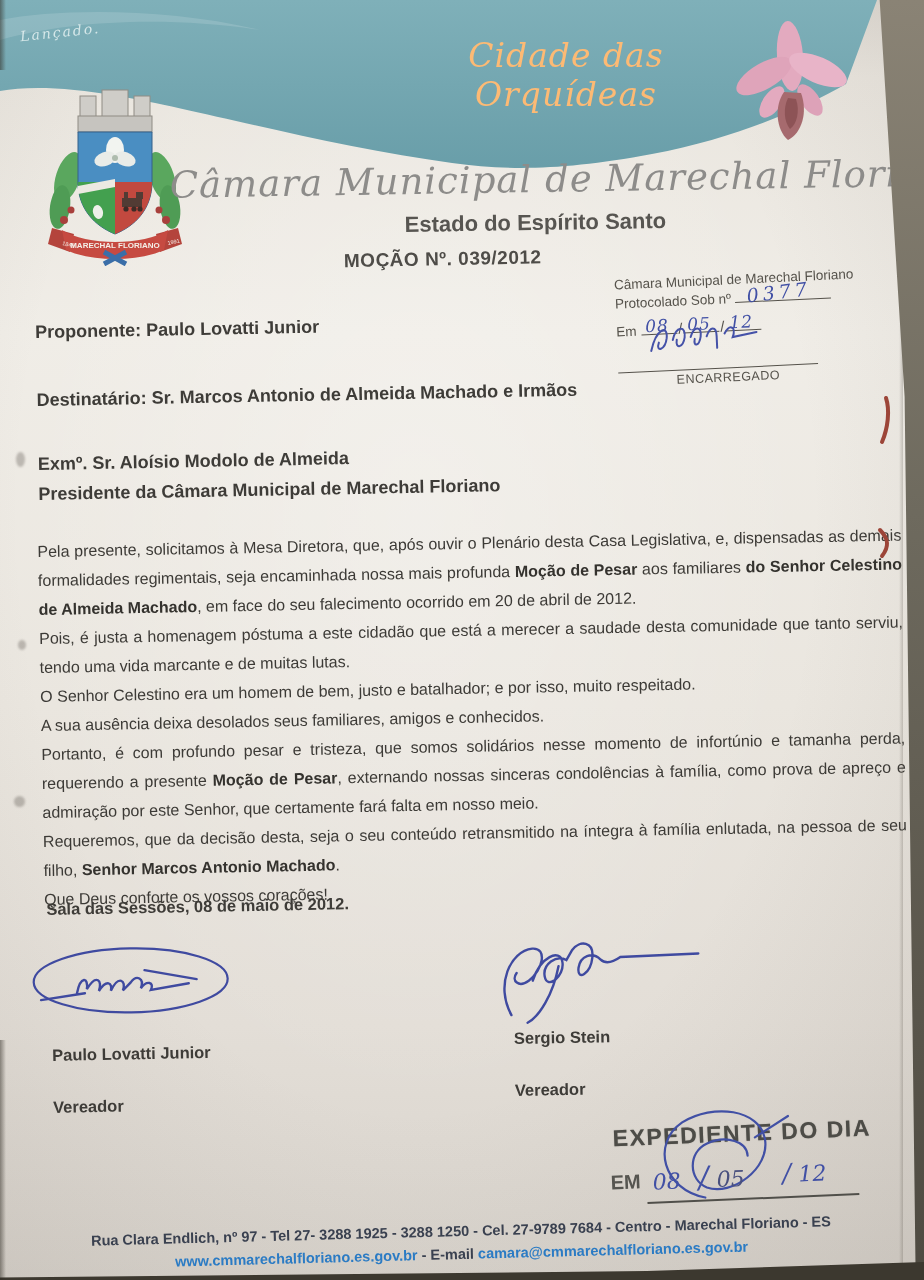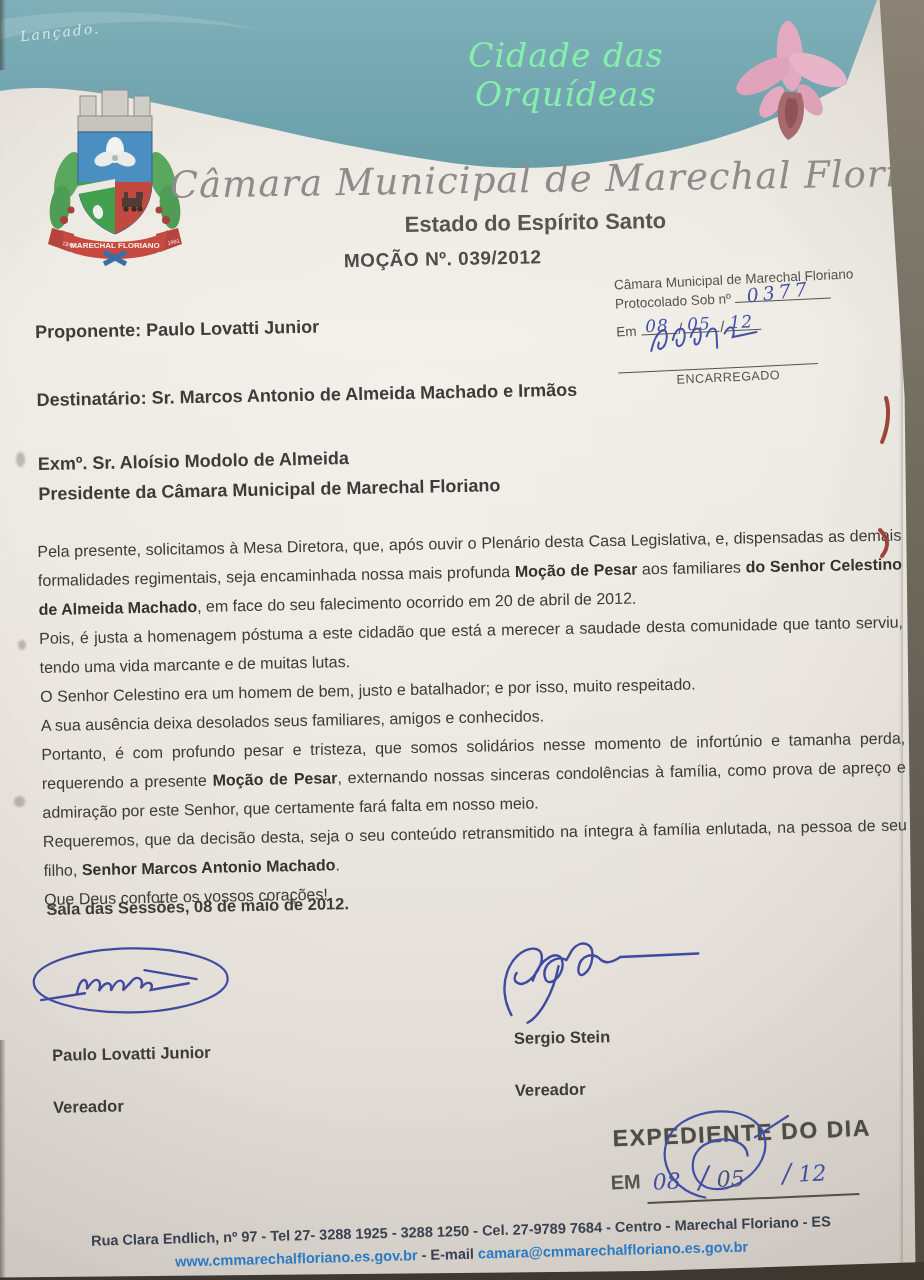--- a/index.html
+++ b/index.html
@@ -8,21 +8,21 @@
   
   .paper{position:absolute;inset:0;
     background:linear-gradient(180deg,#dfdad3 0%,#eae6df 6%,#f0ede7 26%,#eae6df 55%,#e3ded7 80%,#d8d3cc 100%);}
   .paper-vignette{position:absolute;inset:0;
     background:radial-gradient(ellipse at 45% 40%, rgba(255,255,255,.25) 0%, rgba(0,0,0,0) 55%, rgba(90,80,70,.12) 100%);}
   
   .wave-svg{position:absolute;left:0;top:0;}
   .corner-note{position:absolute;left:20px;top:24px;font-family:"DejaVu Serif",serif;
     font-style:italic;font-size:14px;color:rgba(238,247,246,.78);transform:rotate(-6deg);letter-spacing:2px;}
   .tagline{position:absolute;left:398px;top:36px;width:336px;text-align:center;
-    font-family:"DejaVu Serif",serif;font-style:italic;font-size:33px;color:#86efac;letter-spacing:1px;}
+    font-family:"DejaVu Serif",serif;font-style:italic;font-size:33px;color:#fdba74;letter-spacing:1px;}
   
   .header-text{position:absolute;left:170px;top:158px;width:730px;text-align:center;transform:rotate(-0.9deg);}
   .main-title{font-family:"DejaVu Serif",serif;font-style:italic;font-size:37px;color:#8d8c8a;
     letter-spacing:1px;white-space:nowrap;}
   .sub-title{margin-top:9px;font-size:22px;font-weight:bold;color:#575551;}
   
   .tilt{position:absolute;left:0;top:0;width:924px;height:1280px;
     transform:rotate(-1.1deg);transform-origin:40px 320px;}
   .doc-number{position:absolute;left:345px;top:256px;font-size:19px;font-weight:bold;color:#4e4c48;letter-spacing:.5px;}
   .line-label{position:absolute;font-size:18px;font-weight:bold;color:#3e3c38;white-space:nowrap;}

